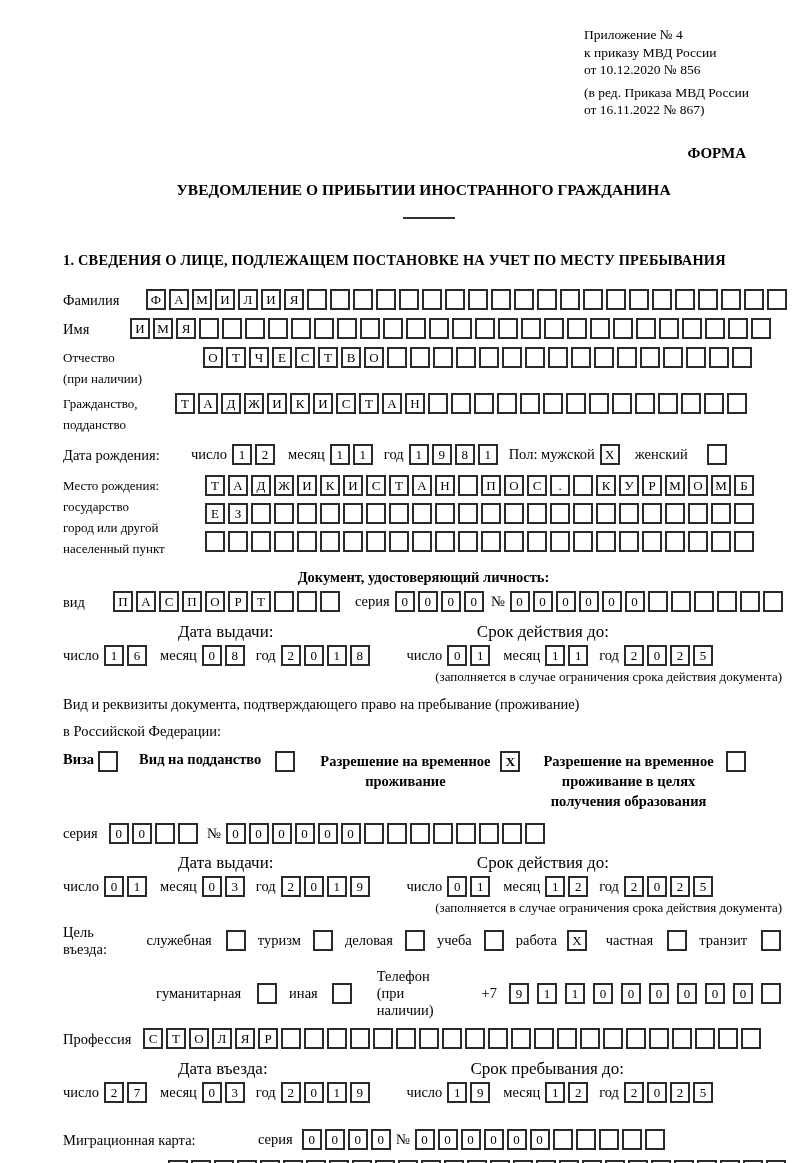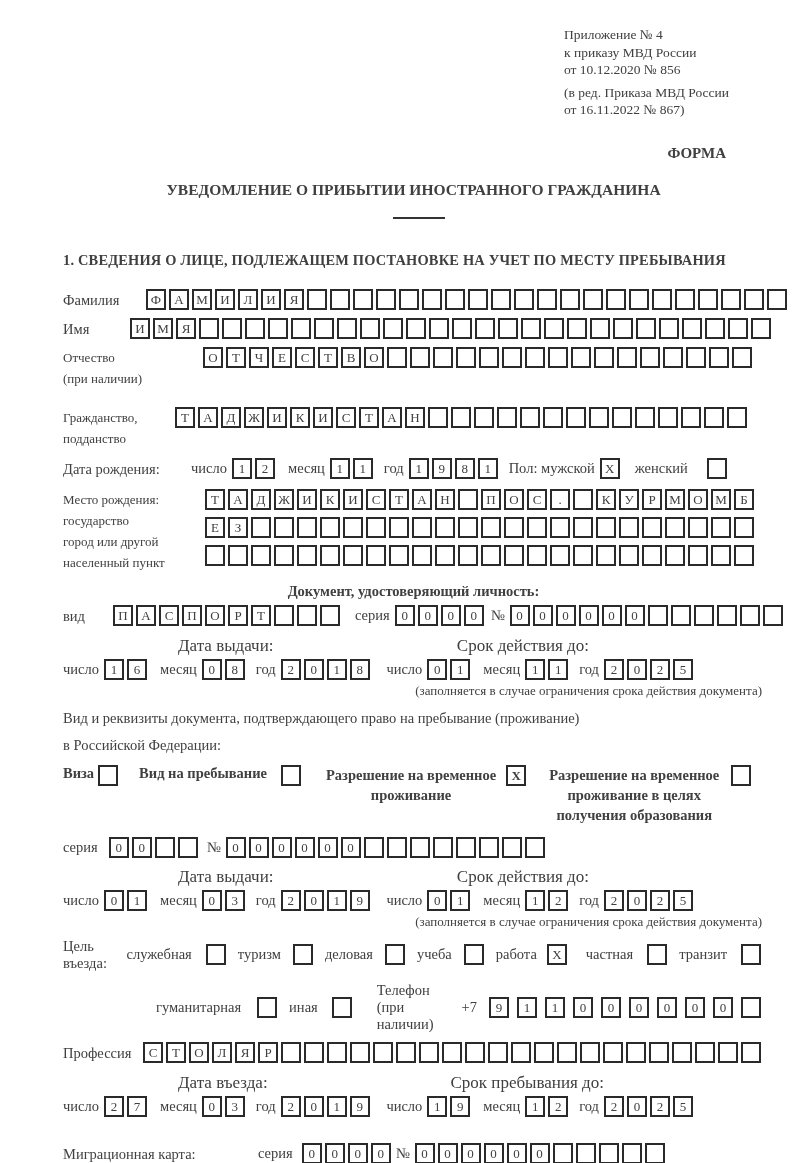--- a/index.html
+++ b/index.html
@@ -1,17 +1,17 @@
 <!DOCTYPE html>
 <html><head>
 <meta charset="utf-8">
 <style>
   html,body{margin:0;padding:0;background:#fff;}
-  .page{width:800px;height:1163px;box-sizing:border-box;padding:26px 36px 0 63px;
-        font-family:"Liberation Serif","DejaVu Serif",serif;color:#404040;overflow:hidden;}
+  .page{width:800px;height:1163px;box-sizing:border-box;padding:26px 16px 0 63px;
+        font-family:"Liberation Serif","DejaVu Serif",serif;color:#000000;overflow:hidden;}
   .appendix{margin-left:auto;width:200px;font-size:13.5px;line-height:17.5px;}
   .appendix .gap{height:5px;}
   .forma{text-align:right;font-weight:bold;font-size:15px;margin:26px 38px 0 0;}
   .title{margin-top:16px;text-align:center;font-weight:bold;font-size:15.5px;line-height:24px;}
   .underline{display:inline-block;width:52px;border-bottom:2.5px solid #333;height:4px;margin-left:10px;}
   .sec1{margin-top:26px;font-weight:bold;font-size:14.4px;letter-spacing:.2px;}
   .row{display:flex;align-items:flex-start;margin-top:7px;}
   .lbl{font-size:14.5px;line-height:22px;flex:none;}
   .lbl2{font-size:13px;line-height:21px;flex:none;}
   .boxes{display:flex;flex-wrap:nowrap;flex:none;}
@@ -154,21 +154,21 @@
         <span class="cell"></span>
         <span class="cell"></span>
         <span class="cell"></span>
         <span class="cell"></span>
         <span class="cell"></span>
         <span class="cell"></span>
         <span class="cell"></span>
       </span>
   </div>
 
-  <div class="row" style="margin-top:18px;">
+  <div class="row" style="margin-top:4px;">
     <span class="lbl2 w-grazh">
       <span>Гражданство,</span><br>
       <span>подданство</span>
     </span>
     <span class="boxes">
         <span class="cell">Т</span>
         <span class="cell">А</span>
         <span class="cell">Д</span>
         <span class="cell">Ж</span>
         <span class="cell">И</span>
@@ -405,21 +405,21 @@
   <div class="plain" style="margin-top:6px;">в Российской Федерации:</div>
 
   <div class="permits">
     <span class="pitem">
       <span>Виза</span>
       <span class="boxes" style="margin-left:4px;">
           <span class="cell"></span>
         </span>
     </span>
     <span class="pitem" style="margin-left:18px;">
-      <span>Вид на пребывание</span>
+      <span>Вид на подданство</span>
       <span class="boxes" style="margin-left:14px;">
           <span class="cell"></span>
         </span>
     </span>
     <span class="pitem" style="margin-left:22px;">
       <span class="pcl">
         <span>Разрешение на временное</span><br>
         <span>проживание</span>
       </span>
       <span class="boxes" style="margin-left:10px;">

